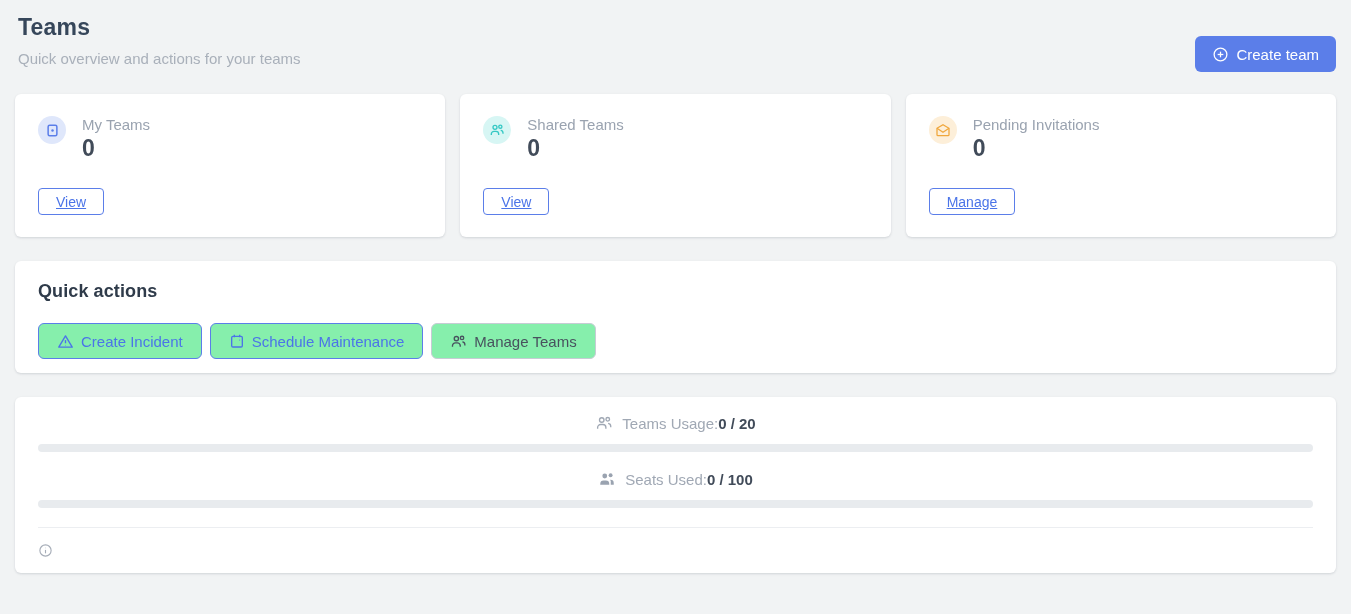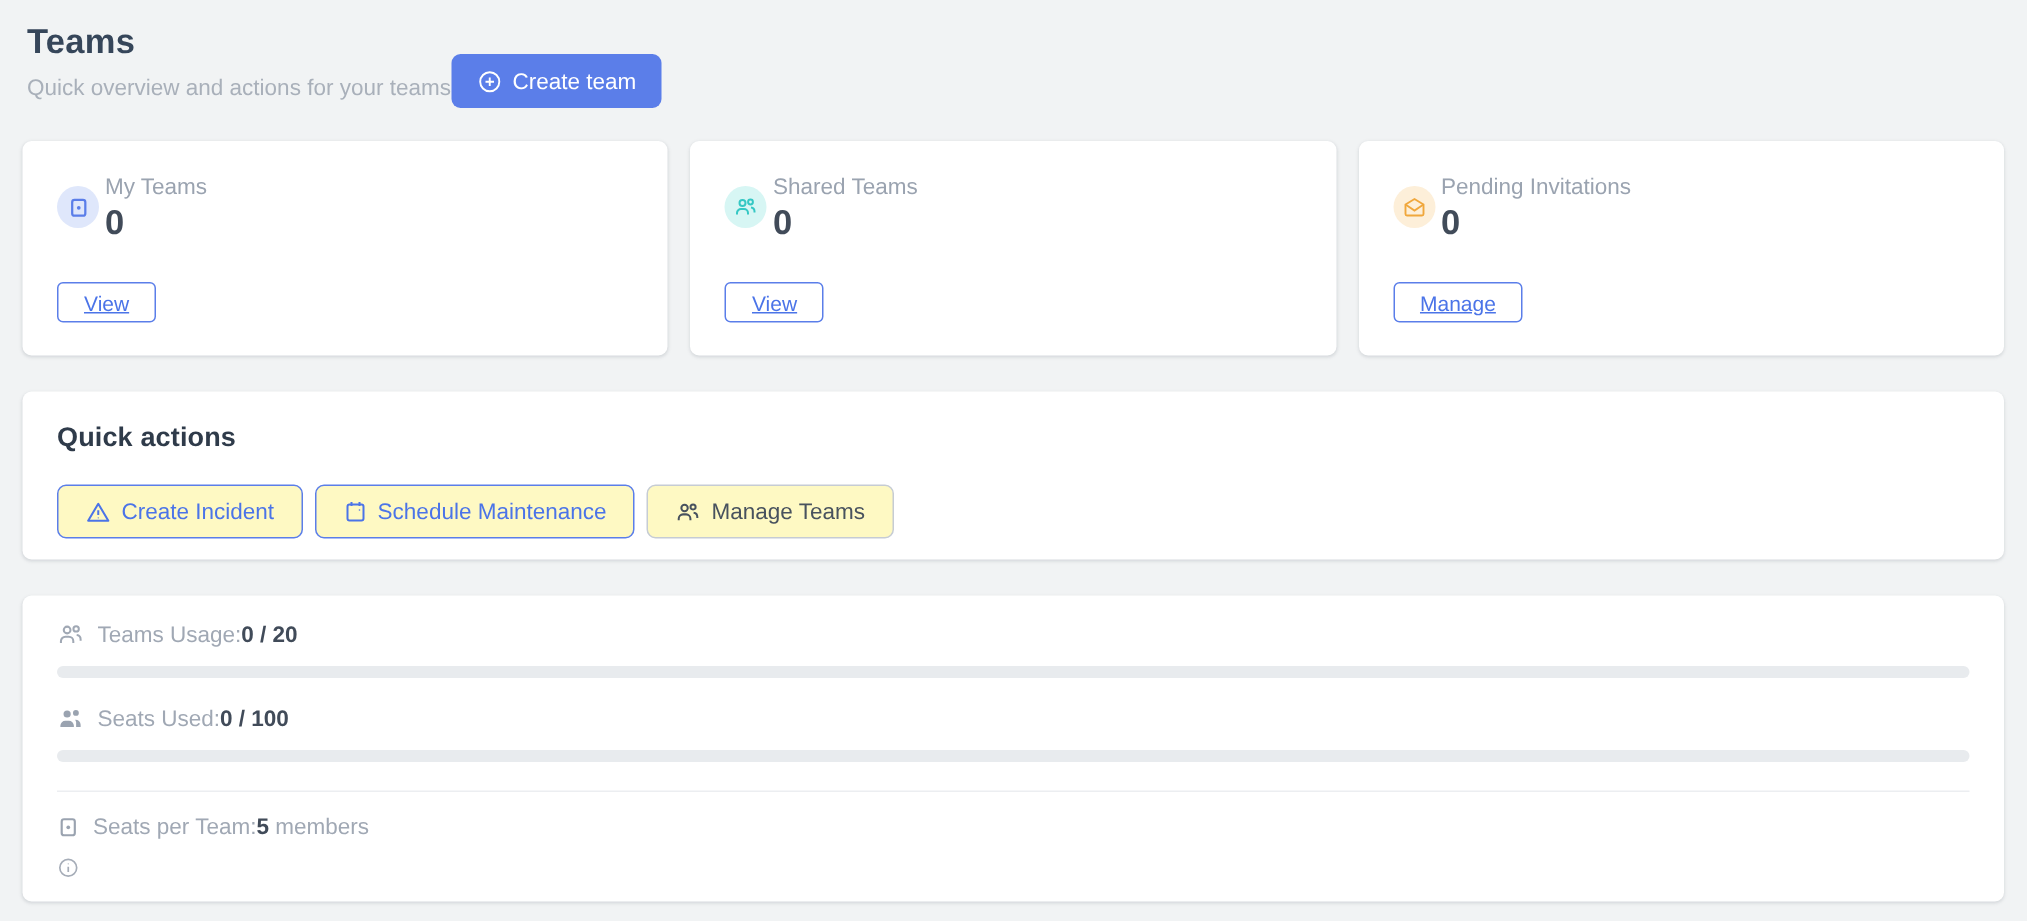--- a/index.html
+++ b/index.html
@@ -6,37 +6,37 @@
   html, body { width: 1351px; height: 614px; }
   body {
     font-family: "Liberation Sans", "DejaVu Sans", sans-serif;
     background: #f1f3f4;
     color: #3c4858;
     overflow: hidden;
   }
   .page { padding: 14px 15px 0 15px; width: 1351px; }
 
   
-  .header { display: flex; align-items: flex-start; margin-bottom: 22px; }
+  .header { display: flex; justify-content: space-between; align-items: flex-start; margin-bottom: 22px; }
   .page-title { font-size: 23px; font-weight: 700; color: #36465a; letter-spacing: 0.2px; padding-left: 3px; }
   .page-subtitle { font-size: 15px; color: #a9b0ba; margin-top: 9px; padding-left: 3px; }
   .btn-primary {
     background: #5b7ee9; color: #ffffff; border: none; border-radius: 6px;
     height: 36px; padding: 0 17px; font-size: 15px; font-family: inherit;
     display: inline-flex; align-items: center; gap: 7px; cursor: pointer; margin-top: 22px;
   }
 
   
   .cards-row { display: flex; gap: 15px; margin-bottom: 24px; }
   .card {
     background: #ffffff; border-radius: 6px; flex: 1; height: 143px;
     box-shadow: 0 1px 3px rgba(40,50,70,0.10), 0 1px 2px rgba(40,50,70,0.06);
     padding: 22px 23px; position: relative;
   }
-  .card-top { display: flex; align-items: center; gap: 4px; }
+  .card-top { display: flex; align-items: flex-start; gap: 16px; }
   .icon-circle {
     width: 28px; height: 28px; border-radius: 50%;
     display: flex; align-items: center; justify-content: center; flex: 0 0 28px;
   }
   .card-label { font-size: 15px; color: #9aa3b0; margin-bottom: 4px; }
   .card-value { font-size: 23px; font-weight: 700; color: #414b59; line-height: 1; }
   .btn-outline-primary {
     background: #ffffff; color: #4b74e8; border: 1px solid #5b7ee9; border-radius: 4px;
     height: 27px; padding: 0 17px; font-size: 14px; font-family: inherit; cursor: pointer;
     position: absolute; left: 23px; bottom: 22px; text-decoration: underline;
@@ -45,28 +45,28 @@
   
   .panel {
     background: #ffffff; border-radius: 6px;
     box-shadow: 0 1px 3px rgba(40,50,70,0.10), 0 1px 2px rgba(40,50,70,0.06);
   }
   .qa-panel { padding: 20px 23px 14px 23px; margin-bottom: 24px; }
   .qa-title { font-size: 18px; font-weight: 700; color: #2f3b4a; letter-spacing: 0.1px; }
   .qa-buttons { display: flex; gap: 8px; margin-top: 21px; }
   .qa-btn {
     height: 36px; border-radius: 6px; padding: 0 18px; font-size: 15px; font-family: inherit;
-    background: #fef9c3; display: inline-flex; align-items: center; gap: 7px; cursor: pointer;
+    background: #86efac; display: inline-flex; align-items: center; gap: 7px; cursor: pointer;
   }
   .qa-btn.blue { border: 1px solid #5b7ee9; color: #4b74e8; }
   .qa-btn.gray { border: 1px solid #c6ccd4; color: #48525e; }
 
   
   .usage-panel { padding: 17px 23px 15px 23px; }
-  .usage-row { display: flex; justify-content: flex-start; align-items: center; }
+  .usage-row { display: flex; justify-content: center; align-items: center; }
   .usage-label { display: flex; align-items: center; gap: 9px; font-size: 15px; color: #a0a8b4; }
   .usage-value { font-size: 15px; font-weight: 700; color: #414b59; }
   .progress-track {
     margin-top: 12px; height: 8px; border-radius: 4px; background: #e8ebee; overflow: hidden;
   }
   .progress-fill { height: 100%; background: #5b7ee9; width: 0%; }
   .usage-gap { height: 18px; }
   .usage-divider { border: none; border-top: 1px solid #eceef1; margin: 19px 0 15px 0; }
   .seats-value-suffix { font-weight: 400; color: #a0a8b4; }
   .usage-note {
@@ -229,32 +229,20 @@
         <span>Seats Used:</span>
       </span>
       <span class="usage-value">0 / 100</span>
     </div>
     <div class="progress-track">
       <div class="progress-fill" style="width: 0%;"></div>
     </div>
 
     <hr class="usage-divider">
 
-    <div class="usage-row">
-      <span class="usage-label">
-        <span>
-          <svg width="15" height="15" viewBox="0 0 24 24" fill="none" stroke="#9aa3b0" stroke-width="2.3">
-            <rect x="5" y="3.5" width="14" height="17" rx="2.5"></rect>
-              <circle cx="12" cy="12" r="2" fill="#9aa3b0" stroke="none"></circle>
-          </svg>
-        </span>
-        <span>Seats per Team:</span>
-      </span>
-      <span class="usage-value"><span>5</span><span class="seats-value-suffix"> members</span></span>
-    </div>
 
     <div class="usage-note">
       <span>
         <svg width="15" height="15" viewBox="0 0 24 24" fill="none" stroke="#a6adb8" stroke-width="1.8">
           <circle cx="12" cy="12" r="9"></circle>
             <line x1="12" y1="11" x2="12" y2="16.5"></line>
             <circle cx="12" cy="7.8" r="0.7" fill="#a6adb8" stroke="none"></circle>
         </svg>
       </span>
     </div>

